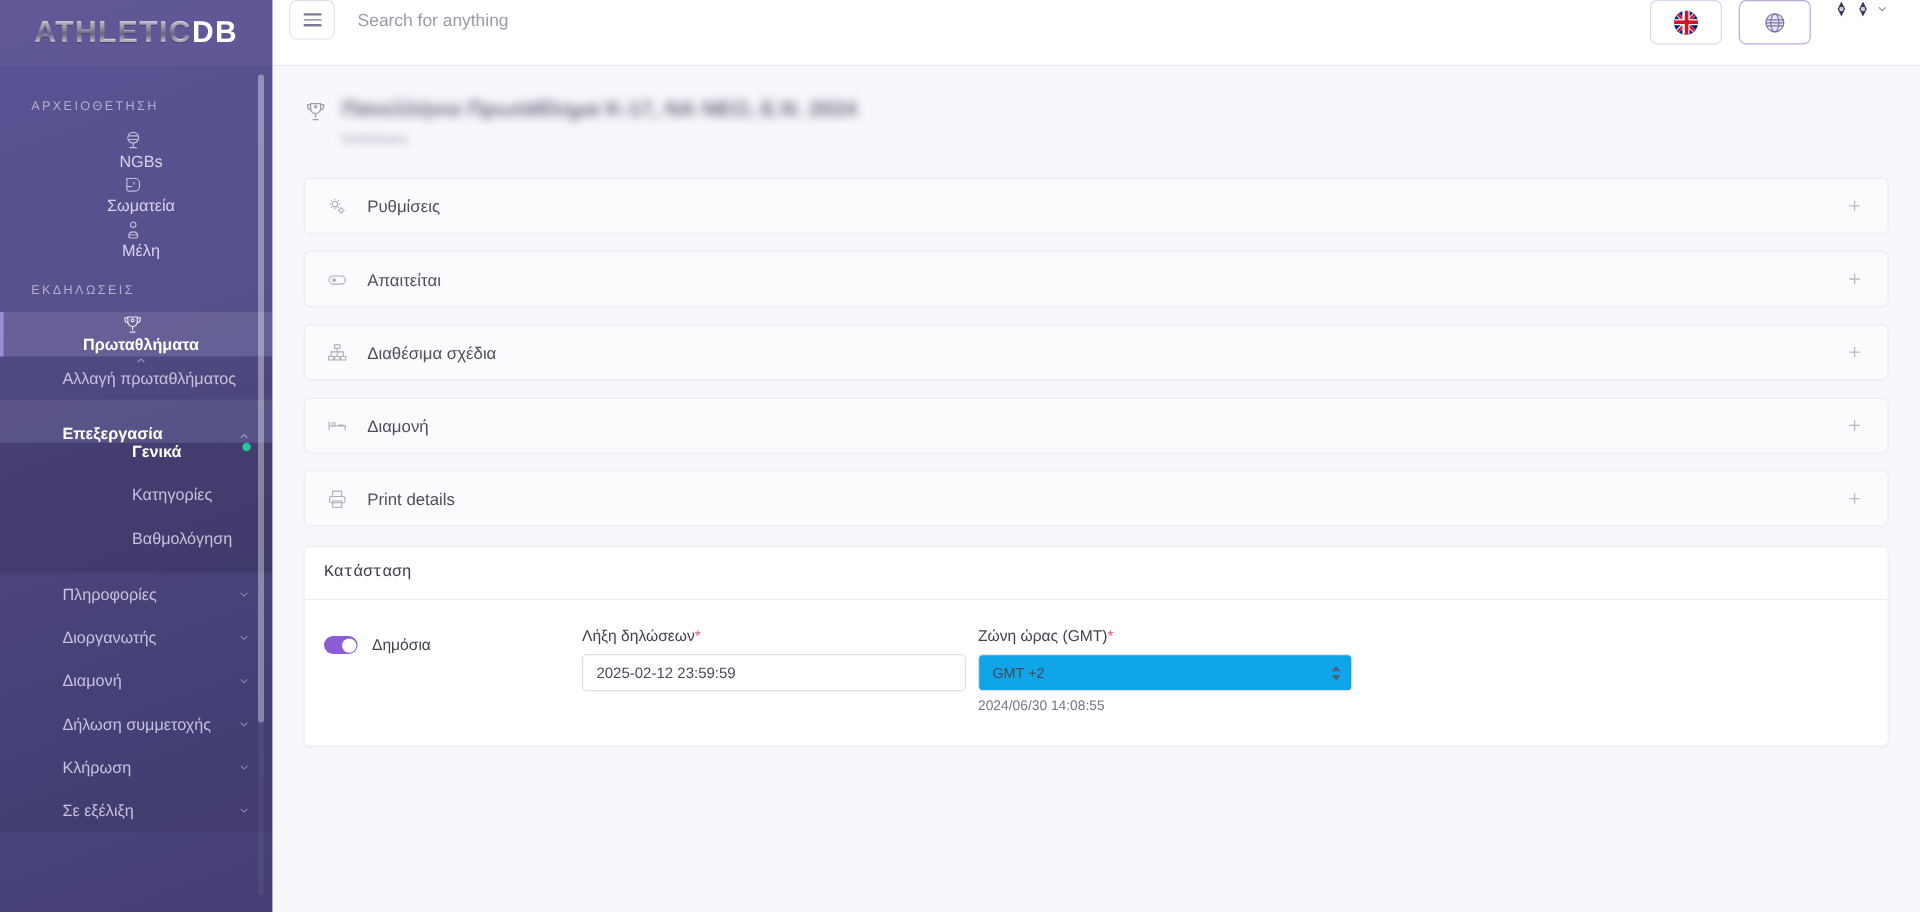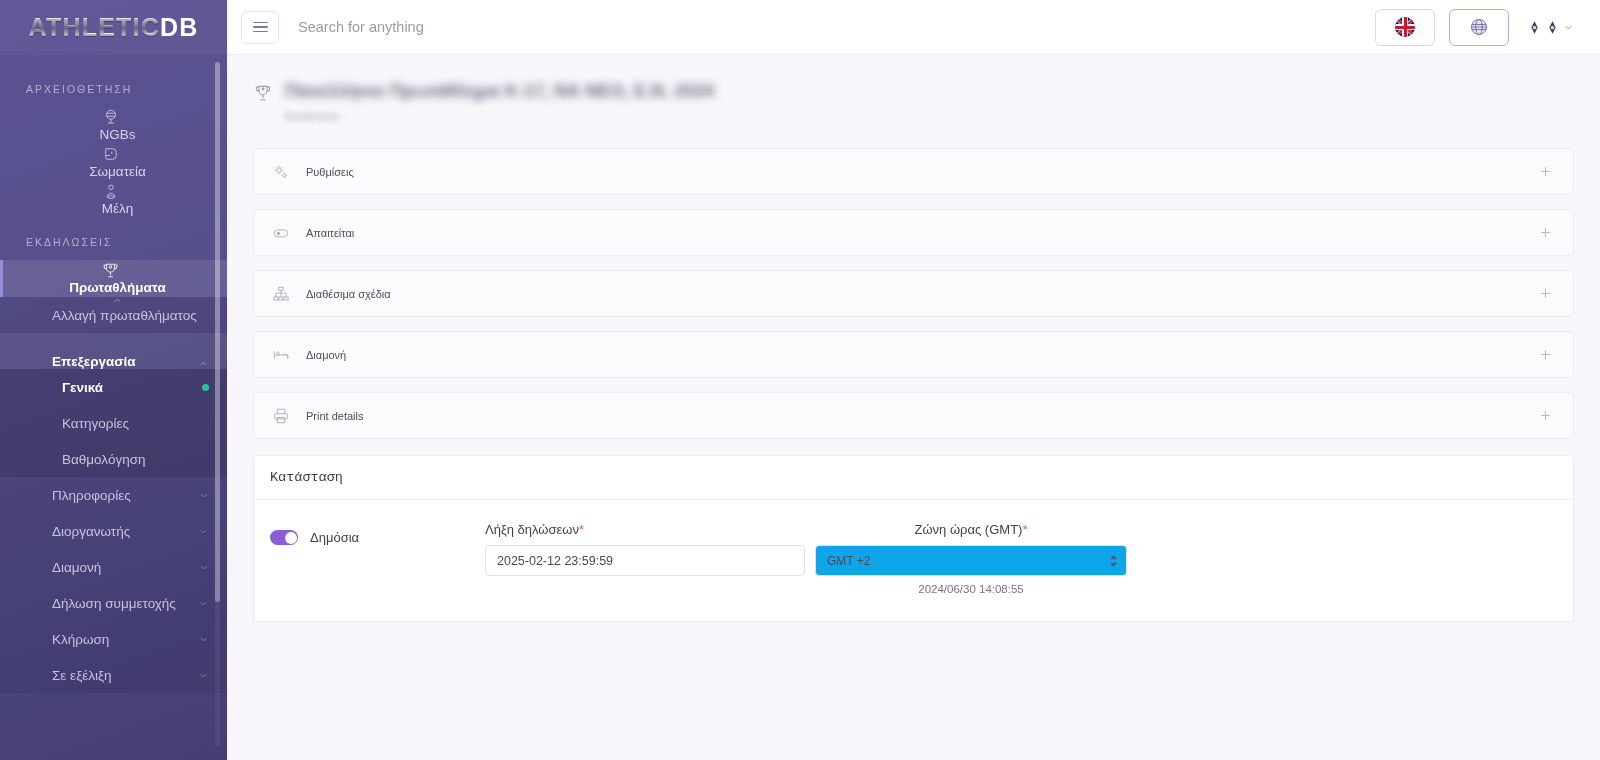--- a/index.html
+++ b/index.html
@@ -67,23 +67,23 @@
   .sub-wrap { background: rgba(0,0,0,0.07); }
   .nav-sub {
     display: flex; align-items: center; justify-content: space-between;
     height: 36px; padding: 0 18px 0 52px;
     color: #c7c2de; font-size: 13.5px; cursor: pointer;
   }
   .nav-sub.bold { color: #ffffff; font-weight: bold; }
   .nav-sub.sel-parent { background: rgba(255,255,255,0.07); align-items: flex-end; }
   .subsub-wrap { background: rgba(0,0,0,0.10); }
   .nav-subsub {
-    display: flex; align-items: center; justify-content: space-between;
+    display: flex; justify-content: space-between;
     height: 36px; padding: 0 18px 0 62px;
-    color: #c7c2de; font-size: 13.5px; cursor: pointer;
+    color: #c7c2de; font-size: 13.5px; cursor: pointer; margin-left: 48px;
   }
   .nav-subsub.current { color: #ffffff; font-weight: bold; }
   .dot-green {
     width: 7px; height: 7px; border-radius: 50%;
     background: #22c79b; flex: 0 0 7px;
   }
   .chev { opacity: .55; display: inline-flex; }
   .sb-track {
     position: absolute; right: 7px; top: 62px; bottom: 14px;
     width: 5px; border-radius: 3px; background: rgba(255,255,255,0.06);
@@ -92,21 +92,21 @@
     position: absolute; right: 7px; top: 62px;
     width: 5px; height: 540px; border-radius: 3px;
     background: rgba(255,255,255,0.33); cursor: pointer;
   }
 
   
   .main { flex: 1 1 auto; height: 760px; display: flex; flex-direction: column; min-width: 0; }
   .topbar {
     height: 55px; flex: 0 0 55px; background: #ffffff;
     border-bottom: 1px solid #eceaf2;
-    display: flex; align-items: center; padding: 0 26px 0 14px; gap: 14px;
+    display: flex; align-items: flex-start; padding: 0 26px 0 14px; gap: 14px;
   }
   .hamburger {
     width: 38px; height: 33px; border: 1px solid #e4e1ee; border-radius: 6px;
     display: flex; flex-direction: column; align-items: center; justify-content: center;
     gap: 3px; cursor: pointer; background: #fff;
   }
   .hamburger i { display: block; width: 15px; height: 1.6px; background: #7c7a93; border-radius: 1px; }
   .search-input {
     flex: 1 1 auto; border: none; outline: none; height: 36px;
     font-size: 14.5px; color: #444; font-family: "Liberation Sans", sans-serif;
@@ -156,21 +156,21 @@
     font-size: 11px; color: #9a97aa; margin-top: 8px;
     filter: blur(3.4px); user-select: none; white-space: nowrap;
   }
 
   .acc {
     background: #fbfafc; border: 1px solid #eeebf2; border-radius: 5px;
     height: 47px; display: flex; align-items: center;
     padding: 0 20px 0 18px; margin-bottom: 14px; cursor: pointer;
   }
   .acc .aico { width: 20px; height: 20px; margin-right: 14px; opacity: .55; flex: 0 0 20px; display: flex; align-items: center; }
-  .acc .alabel { font-size: 11px; color: #4f4d60; flex: 1 1 auto; }
+  .acc .alabel { font-size: 14px; color: #4f4d60; flex: 1 1 auto; }
   .plus-ico { width: 15px; height: 15px; opacity: .5; }
 
   .card {
     background: #ffffff; border: 1px solid #efedf4; border-radius: 5px;
     box-shadow: 0 1px 3px rgba(90,80,130,0.05);
     margin-top: 16px;
   }
   .card-head {
     height: 44px; display: flex; align-items: center;
     padding: 0 16px; border-bottom: 1px solid #efedf4;
@@ -183,21 +183,21 @@
     position: relative; cursor: pointer; flex: 0 0 28px;
   }
   .switch .knob {
     position: absolute; right: 1.5px; top: 1.5px;
     width: 12px; height: 12px; border-radius: 50%; background: #fff;
   }
   .field-toggle .tlbl { margin-left: 12px; font-size: 13px; color: #43414f; }
 
   .field { flex: 0 0 auto; }
   .field.f-date { width: 320px; margin-right: 10px; }
-  .field.f-tz { width: 312px; text-align: center; }
+  .field.f-tz { width: 312px; }
   .field .flabel { font-size: 13px; color: #43414f; margin-bottom: 8px; display: block; }
   .req { color: #e8567f; }
   .txtinput {
     width: 100%; height: 31px; border: 1px solid #e2dfe9; border-radius: 4px;
     padding: 0 11px; font-size: 12.5px; color: #4a4857;
     font-family: "Liberation Sans", sans-serif; outline: none; background: #fff;
   }
   .selwrap { position: relative; width: 100%; }
   .selinput {
     width: 100%; height: 31px; border: 1px solid #e2dfe9; border-radius: 4px;

